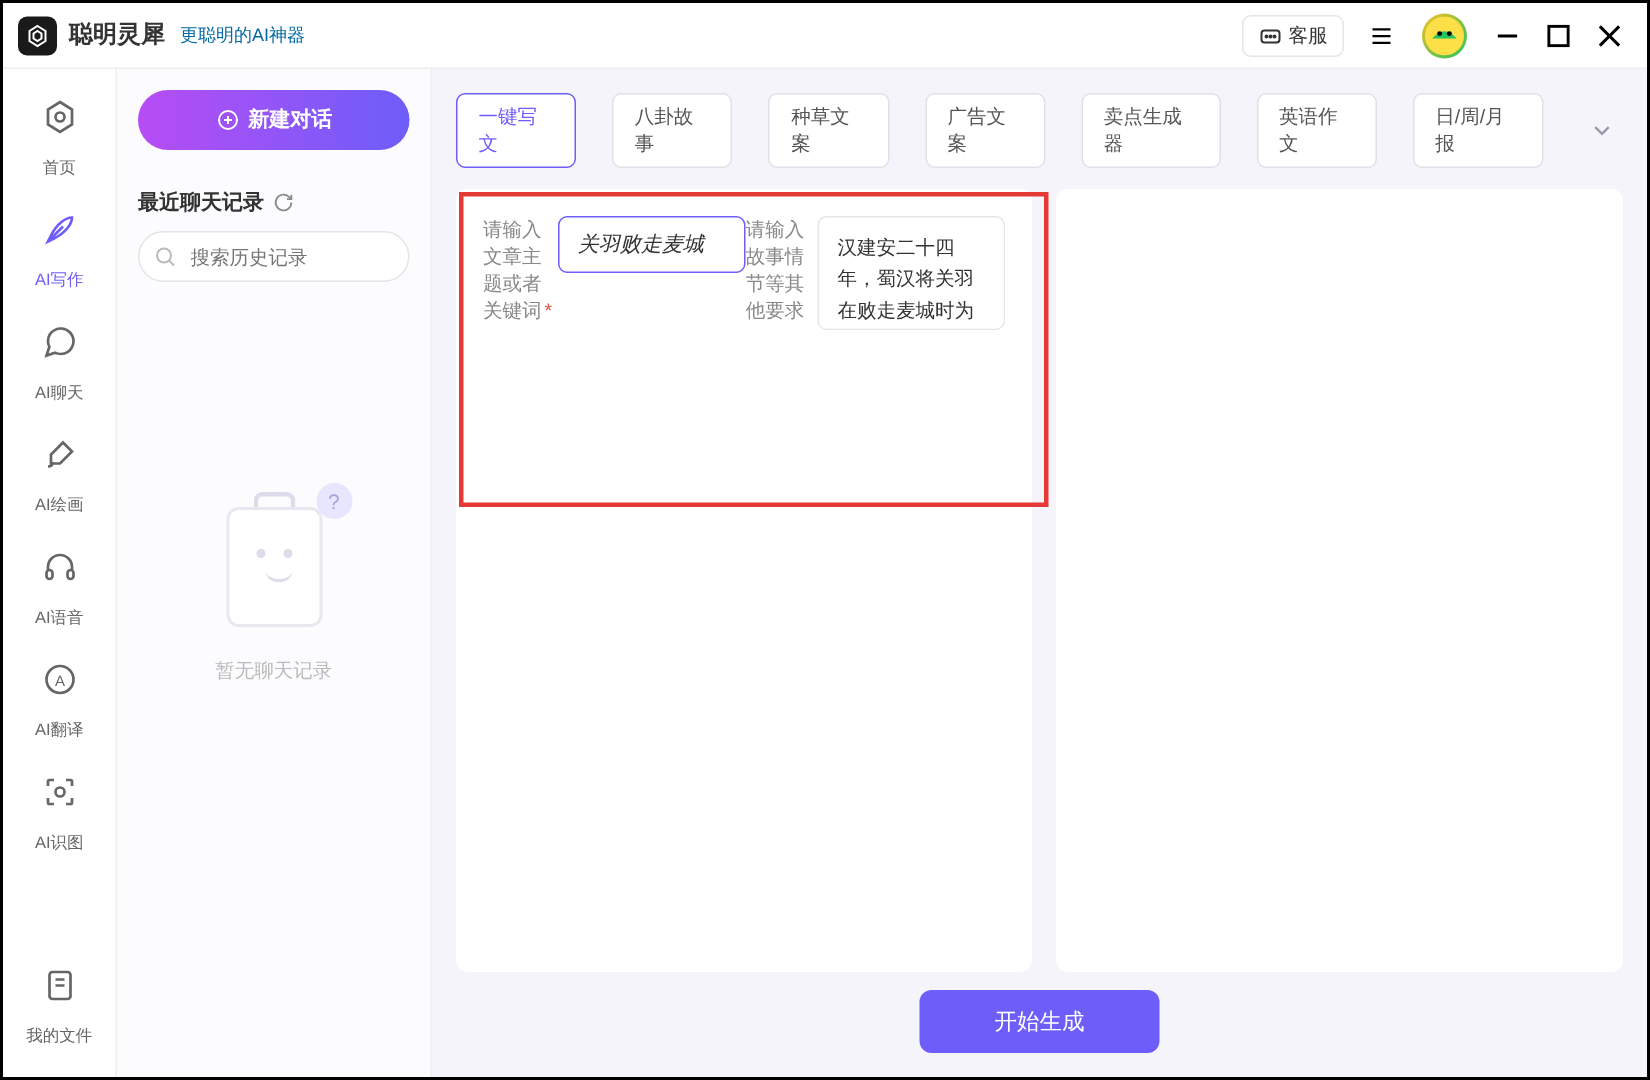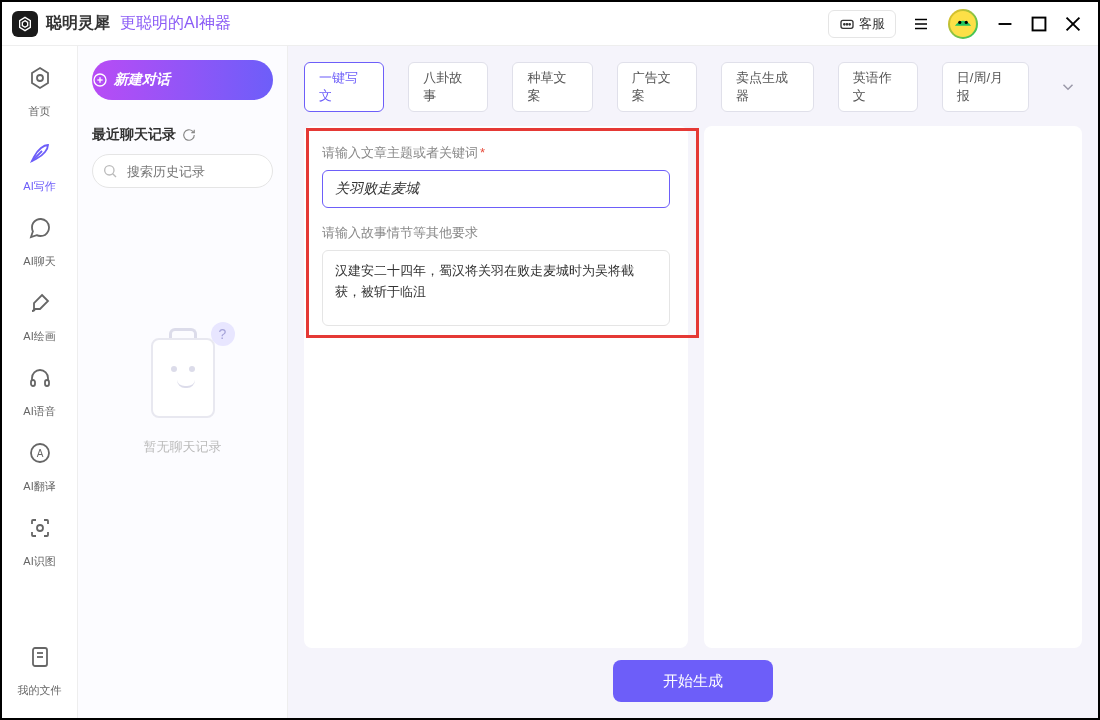--- a/index.html
+++ b/index.html
@@ -2,40 +2,40 @@
 <html><head>
   <meta charset="utf-8">
   <style>
     * { margin:0; padding:0; box-sizing:border-box; font-family:-apple-system,"PingFang SC","Microsoft YaHei",sans-serif; }
     body { width:1100px; height:720px; background:#fff; border:2px solid #000; overflow:hidden; position:relative; }
     
     .titlebar { height:44px; display:flex; align-items:center; padding:12px 10px; border-bottom:1px solid #eee; }
     .logo { width:26px; height:26px; display:flex; align-items:center; justify-content:center; background:#1a1a1a; border-radius:6px; margin-right:8px; }
     .logo svg { width:16px; height:16px; }
     .app-title { font-size:16px; font-weight:700; color:#333; margin-right:10px; }
-    .app-sub { font-size:16px; color:#8b5cf6; }
+    .app-sub { font-size:12px; color:#0369a1; }
     .spacer { flex:1; }
     .kfbtn { display:flex; align-items:flex-end; font-size:13px; color:#333; border:1px solid #e5e5e5; border-radius:6px; padding:4px 10px; margin-right:8px; cursor:pointer; }
     .kfbtn svg { width:16px; height:16px; margin-right:4px; }
     .menu-icon { width:34px; height:34px; display:flex; align-items:center; justify-content:center; cursor:pointer; }
     .menu-icon svg { width:18px; height:18px; }
     .avatar { width:30px; height:30px; border-radius:50%; background:linear-gradient(135deg,#fbbf24,#22c55e); margin:0 10px; display:flex; align-items:center; justify-content:center; overflow:hidden; }
     .win-controls { display:flex; gap:16px; margin-left:8px; margin-right:6px; }
     .win-btn { width:18px; height:18px; display:flex; align-items:center; justify-content:center; cursor:pointer; }
     
     .shell { display:flex; height:calc(720px - 48px); }
     .leftnav { width:76px; background:#fff; border-right:1px solid #eee; display:flex; flex-direction:column; align-items:center; padding-top:12px; }
     .nav-item { width:56px; display:flex; flex-direction:column; align-items:center; padding:8px 0; margin-bottom:6px; cursor:pointer; border-radius:8px; }
     .nav-item .ic { width:24px; height:24px; display:flex; align-items:center; justify-content:center; color:#666; }
     .nav-item .lb { font-size:11px; color:#666; margin-top:14px; }
     .nav-item.active .ic,.nav-item.active .lb { color:#6d5ef9; }
     .nav-bottom { margin-top:auto; margin-bottom:12px; }
     
     .midcol { width:210px; border-right:1px solid #eee; padding:14px 14px; display:flex; flex-direction:column; background:#fcfcff; }
-    .newchat { height:40px; background:linear-gradient(90deg,#b84cf5,#6d5ef9); color:#fff; border:none; border-radius:20px; font-size:14px; font-weight:600; display:flex; align-items:center; cursor:pointer;font-style:italic; }
+    .newchat { height:40px; background:linear-gradient(90deg,#b84cf5,#6d5ef9); color:#fff; border:none; border-radius:20px; font-size:14px; font-weight:600; display:flex; align-items:center; justify-content:center; cursor:pointer; }
     .newchat svg { width:16px; height:16px; margin-right:6px; }
     .recent-hd { display:flex; align-items:center; font-size:14px; font-weight:600; color:#333; margin:26px 0 10px; }
     .recent-hd span.icn { margin-left:6px; display:inline-flex; }
     .search-wrap { position:relative; }
     .search-inp { width:100%; height:34px; border:1px solid #e5e5e5; border-radius:17px; padding:0 12px 0 34px; font-size:13px; color:#333; outline:none; }
     .search-wrap svg { position:absolute; left:10px; top:9px; width:16px; height:16px; color:#bbb; }
     .empty { display:flex; flex-direction:column; align-items:center; margin-top:140px; }
     .empty-ill { width:84px; height:100px; position:relative; }
     .clip { position:absolute; top:0; left:28px; width:28px; height:12px; border:3px solid #dcdcea; border-bottom:none; border-radius:6px 6px 0 0; }
     .paper { position:absolute; top:10px; left:10px; width:64px; height:80px; background:#fff; border:2px solid #e8e8f0; border-radius:8px; }
@@ -45,21 +45,21 @@
     .qmark { position:absolute; top:-6px; right:-10px; width:24px; height:24px; background:#e8e6ff; border-radius:50%; color:#a5a3d9; font-size:14px; display:flex; align-items:center; justify-content:center; }
     .empty-txt { color:#bbb; font-size:13px; margin-top:10px; }
     
     .rightarea { flex:1; background:#f5f4fb; padding:16px; display:flex; flex-direction:column; position:relative; }
     .chips { display:flex; gap:24px; align-items:center; margin-bottom:14px; }
     .chip { padding:6px 14px; border:1px solid #e0e0ea; border-radius:6px; background:#fff; font-size:13px; color:#555; cursor:pointer; }
     .chip.active { border-color:#6d5ef9; color:#6d5ef9; }
     .chip-collapse { margin-left:auto; width:30px; height:30px; display:flex; align-items:center; justify-content:center; cursor:pointer; color:#9a98a8; }
     .panels { flex:1; display:flex; gap:16px; overflow:hidden; }
     .panel { background:#fff; border-radius:8px; padding:18px 18px; }
-    .panel.left { width:384px; display:flex; flex-direction:column; }
+    .panel.left { width:384px; display:flex; flex-direction:row; }
     .panel.right { flex:1; }
     .field-lb { font-size:13px; color:#888; margin-bottom:8px; }
     .req { color:#e74c3c; margin-left:2px; }
     .inp1 { width:100%; height:38px; border:1.5px solid #6d5ef9; border-radius:6px; padding:0 12px; font-size:14px; color:#333; outline:none; margin-bottom:16px;font-style:italic; }
     .ta { width:100%; height:76px; border:1px solid #e5e5e5; border-radius:6px; padding:10px 12px; font-size:13px; color:#333; outline:none; resize:none; line-height:1.6; }
     .gen-btn { align-self:center; margin-top:12px; width:160px; height:42px; background:#6d5ef9; color:#fff; border:none; border-radius:8px; font-size:15px; font-weight:500; cursor:pointer; }
     .highlight-box { position:absolute; border:3px solid #e53935; pointer-events:none; left:304px; top:126px; width:393px; height:210px; }
   </style>
 </head>
 <body>

